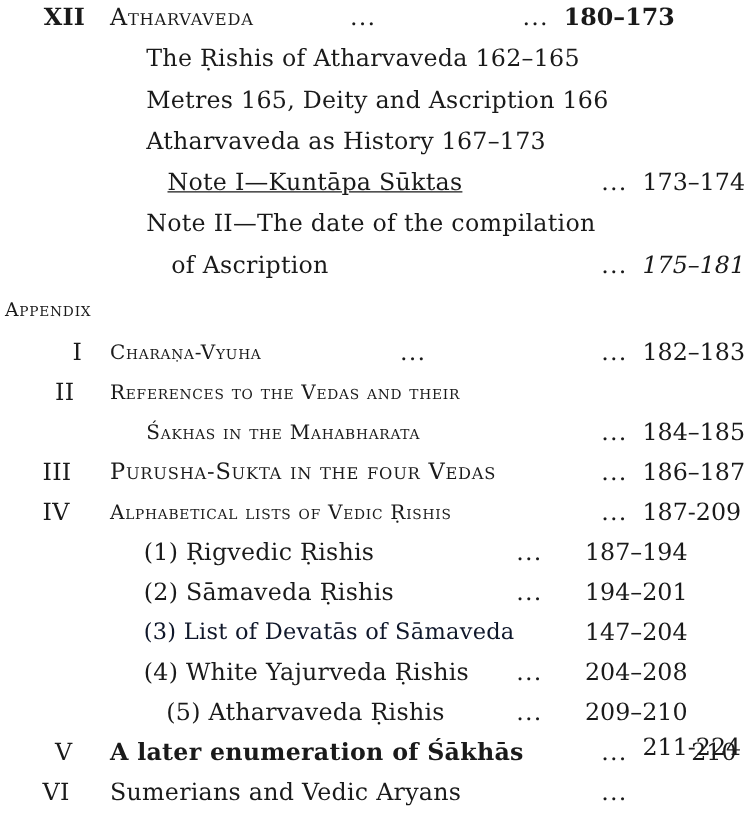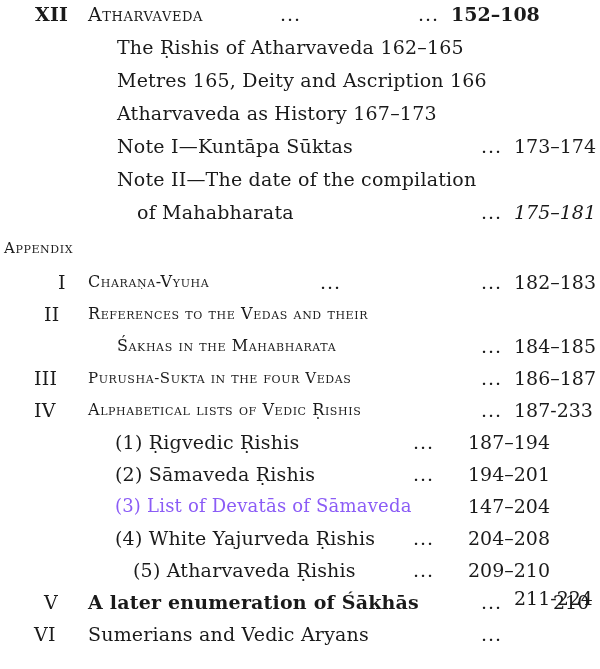--- a/index.html
+++ b/index.html
@@ -38,45 +38,45 @@
       line-height: 24px;
       white-space: nowrap;
     }
     .dots {
       position: absolute;
       font-size: 19px;
       line-height: 24px;
       white-space: nowrap;
       letter-spacing: 1px;
     }
-    .faint { color: #8b5cf6; }
+    .faint { color: #0f172a; }
   </style>
 </head>
 <body>
 
 <div class="page">
 
   <div>
     <span class="line bold" style="left:35px; top:2px;">XII</span>
     <span class="line sc" style="left:88px; top:2px;">Atharvaveda</span>
     <span class="dots" style="left:280px; top:2px;">...</span>
     <span class="dots" style="left:418px; top:2px;">...</span>
-    <span class="num bold" style="left:451px; top:2px;">152–108</span>
+    <span class="num bold" style="left:451px; top:2px;">180–173</span>
 
     <span class="line" style="left:117px; top:35px;">The Ṛishis of Atharvaveda 162–165</span>
     <span class="line" style="left:117px; top:68px;">Metres 165, Deity and Ascription 166</span>
     <span class="line" style="left:117px; top:101px;">Atharvaveda as History 167–173</span>
 
-    <span class="line" style="left:117px; top:134px;">Note  I—Kuntāpa Sūktas</span>
+    <span class="line" style="left:134px; top:134px;text-decoration:underline;">Note  I—Kuntāpa Sūktas</span>
     <span class="dots" style="left:481px; top:134px;">...</span>
     <span class="num" style="left:514px; top:134px;">173–174</span>
 
     <span class="line" style="left:117px; top:167px;">Note II—The date of the compilation</span>
 
-    <span class="line" style="left:137px; top:200px;">of Mahabharata</span>
+    <span class="line" style="left:137px; top:200px;">of Ascription</span>
     <span class="dots" style="left:481px; top:200px;">...</span>
     <span class="num" style="left:514px; top:200px;font-style:italic;">175–181</span>
   </div>
 
   <span class="line sc" style="left:4px; top:236px; font-size:15px;">Appendix</span>
 
   <div>
     <span class="line" style="left:58px; top:270px;">I</span>
     <span class="line sc" style="left:88px; top:270px; font-size:16px;">Charaṇa-Vyuha</span>
     <span class="dots" style="left:320px; top:270px;">...</span>
@@ -87,30 +87,30 @@
   <div>
     <span class="line" style="left:44px; top:302px;">II</span>
     <span class="line sc" style="left:88px; top:302px; font-size:16px;">References to the Vedas and their</span>
     <span class="line sc" style="left:117px; top:334px; font-size:16px;">Śakhas in the Mahabharata</span>
     <span class="dots" style="left:481px; top:334px;">...</span>
     <span class="num" style="left:514px; top:334px;">184–185</span>
   </div>
 
   <div>
     <span class="line" style="left:34px; top:366px;">III</span>
-    <span class="line sc" style="left:88px; top:366px; font-size:15px;">Purusha-Sukta in the four Vedas</span>
+    <span class="line sc" style="left:88px; top:366px; font-size:18px;">Purusha-Sukta in the four Vedas</span>
     <span class="dots" style="left:481px; top:366px;">...</span>
     <span class="num" style="left:514px; top:366px;">186–187</span>
   </div>
 
   <div>
     <span class="line" style="left:34px; top:398px;">IV</span>
     <span class="line sc" style="left:88px; top:398px; font-size:16px;">Alphabetical lists of Vedic Ṛishis</span>
     <span class="dots" style="left:481px; top:398px;">...</span>
-    <span class="num" style="left:514px; top:398px;">187-233</span>
+    <span class="num" style="left:514px; top:398px;">187-209</span>
 
     <span class="line" style="left:115px; top:430px;">(1) Ṛigvedic Ṛishis</span>
     <span class="dots" style="left:413px; top:430px;">...</span>
     <span class="num" style="left:468px; top:430px;">187–194</span>
 
     <span class="line" style="left:115px; top:462px;">(2) Sāmaveda Ṛishis</span>
     <span class="dots" style="left:413px; top:462px;">...</span>
     <span class="num" style="left:468px; top:462px;">194–201</span>
 
     <span class="line faint" style="left:115px; top:494px; font-size:18px;">(3) List of Devatās of Sāmaveda</span>

